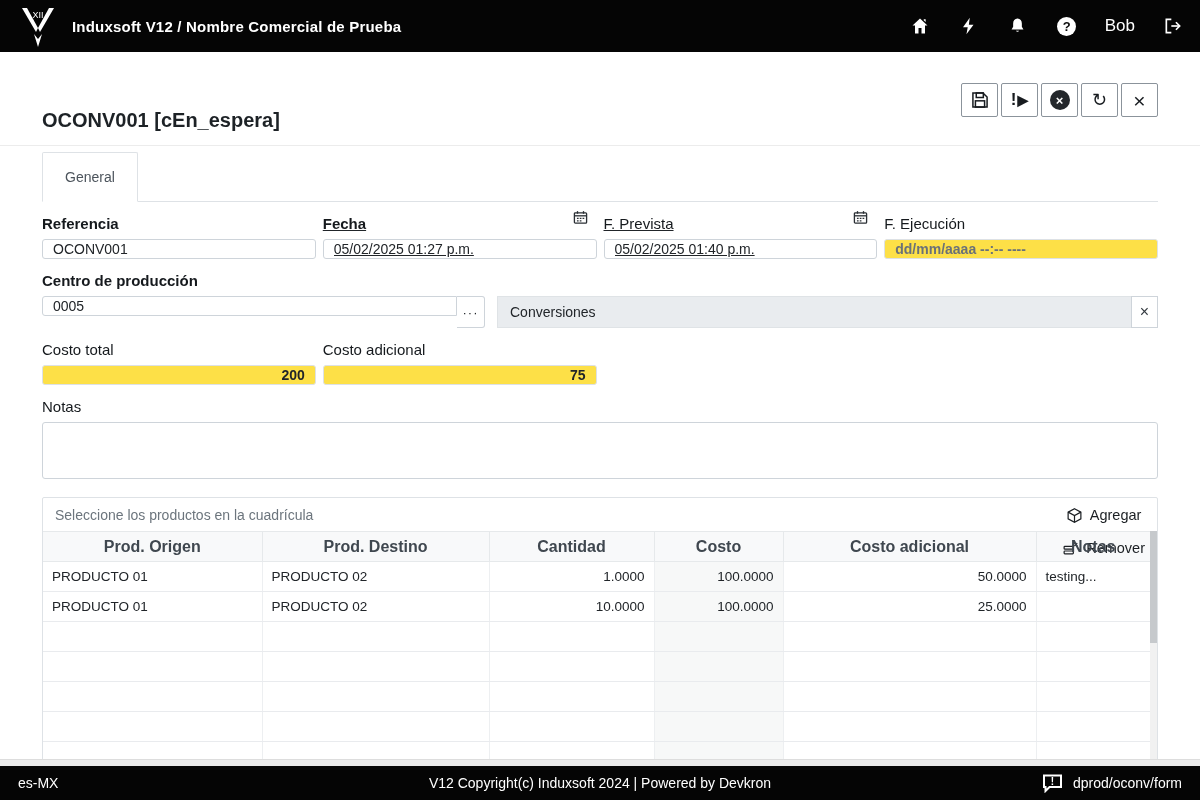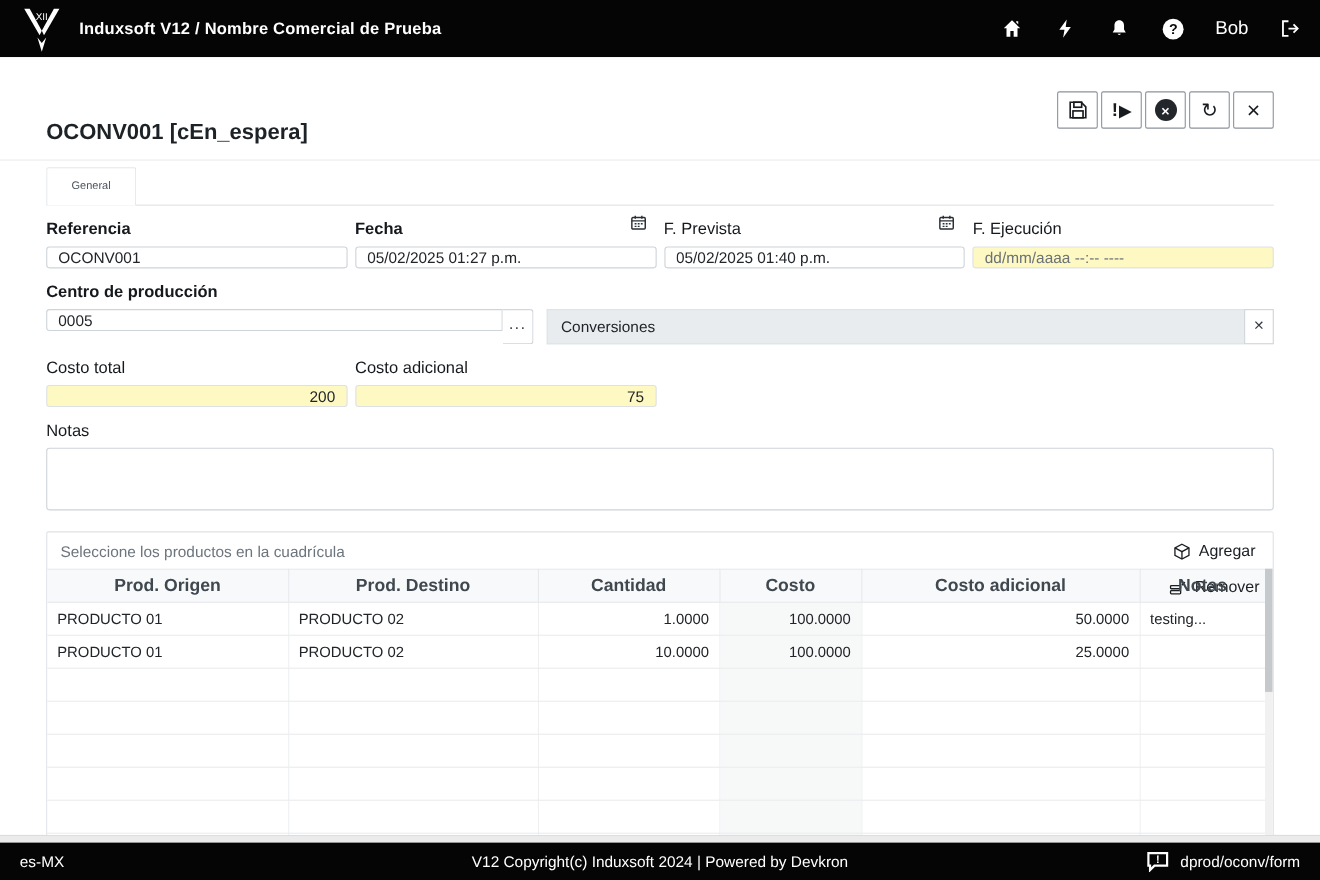--- a/index.html
+++ b/index.html
@@ -28,37 +28,37 @@
   .run-glyphs { display:flex; align-items:center; font-weight:800; }
   .run-glyphs .ex { font-size:17px; }
   .run-glyphs .pl { font-size:14px; margin-left:1px; }
   .cancel-circle { width:20px; height:20px; border-radius:50%; background:#23272b; color:#fff;
                    font-size:13px; font-weight:700; display:flex; align-items:center; justify-content:center; }
   .glyph-refresh { font-size:18px; }
   .glyph-close { font-size:21px; font-weight:400; line-height:1; }
 
   
   .tabs { margin:6px 42px 0 42px; border-bottom:1px solid #dee2e6; }
-  .tab { display:inline-block; padding:11px 22px; font-size:10px; color:#4c545c; background:#fff;
+  .tab { display:inline-block; padding:16px 22px; font-size:14px; color:#4c545c; background:#fff;
          border:1px solid #dee2e6; border-bottom:1px solid #fff; border-radius:2px 2px 0 0;
          margin-bottom:-1px; cursor:pointer;text-align:center; }
 
   
   .form { margin:0 42px; }
   .frow { display:grid; grid-template-columns:repeat(4, 1fr); column-gap:7px; }
   .flabel { display:block; font-size:15px; color:#15191d; margin:13px 0 7px 0; }
   .flabel.bold { font-weight:700; }
   .input, input.input { height:20px; width:100%; border:1px solid #ced4da; border-radius:3px;
          padding:0 10px; font-size:14px; color:#212529; background:#fff;
          font-family:"Liberation Sans", sans-serif; display:flex; align-items:center; }
   input.input { display:block; }
-  .input.disabled, input.input:disabled { background:#fef9c3; border-color:#dde1e5; color:#212529; }
+  .input.disabled, input.input:disabled { background:#fde047; border-color:#dde1e5; color:#212529;font-weight:bold; }
   .placeholder { color:#6a7178; }
   .num-right { text-align:right; }
-  .datefield { position:relative; }
+  .datefield { position:relative;text-decoration:underline; }
   .datefield input { padding-right:32px; }
   .cal-icon { position:absolute; right:9px; top:8px; cursor:pointer; }
 
   .centro-row { display:flex; align-items:center; }
   .code-group { display:flex; width:443px; }
   .code-group input { border-radius:3px 0 0 3px; }
   .ellipsis-btn { width:30px; height:32px; background:#fff; border:1px solid #ced4da; border-left:none;
                   border-radius:0 3px 3px 0; font-size:13px; letter-spacing:1px; color:#212529;
                   display:flex; align-items:center; justify-content:center; cursor:pointer; }
   .desc-group { display:flex; flex:1; margin-left:12px; }

